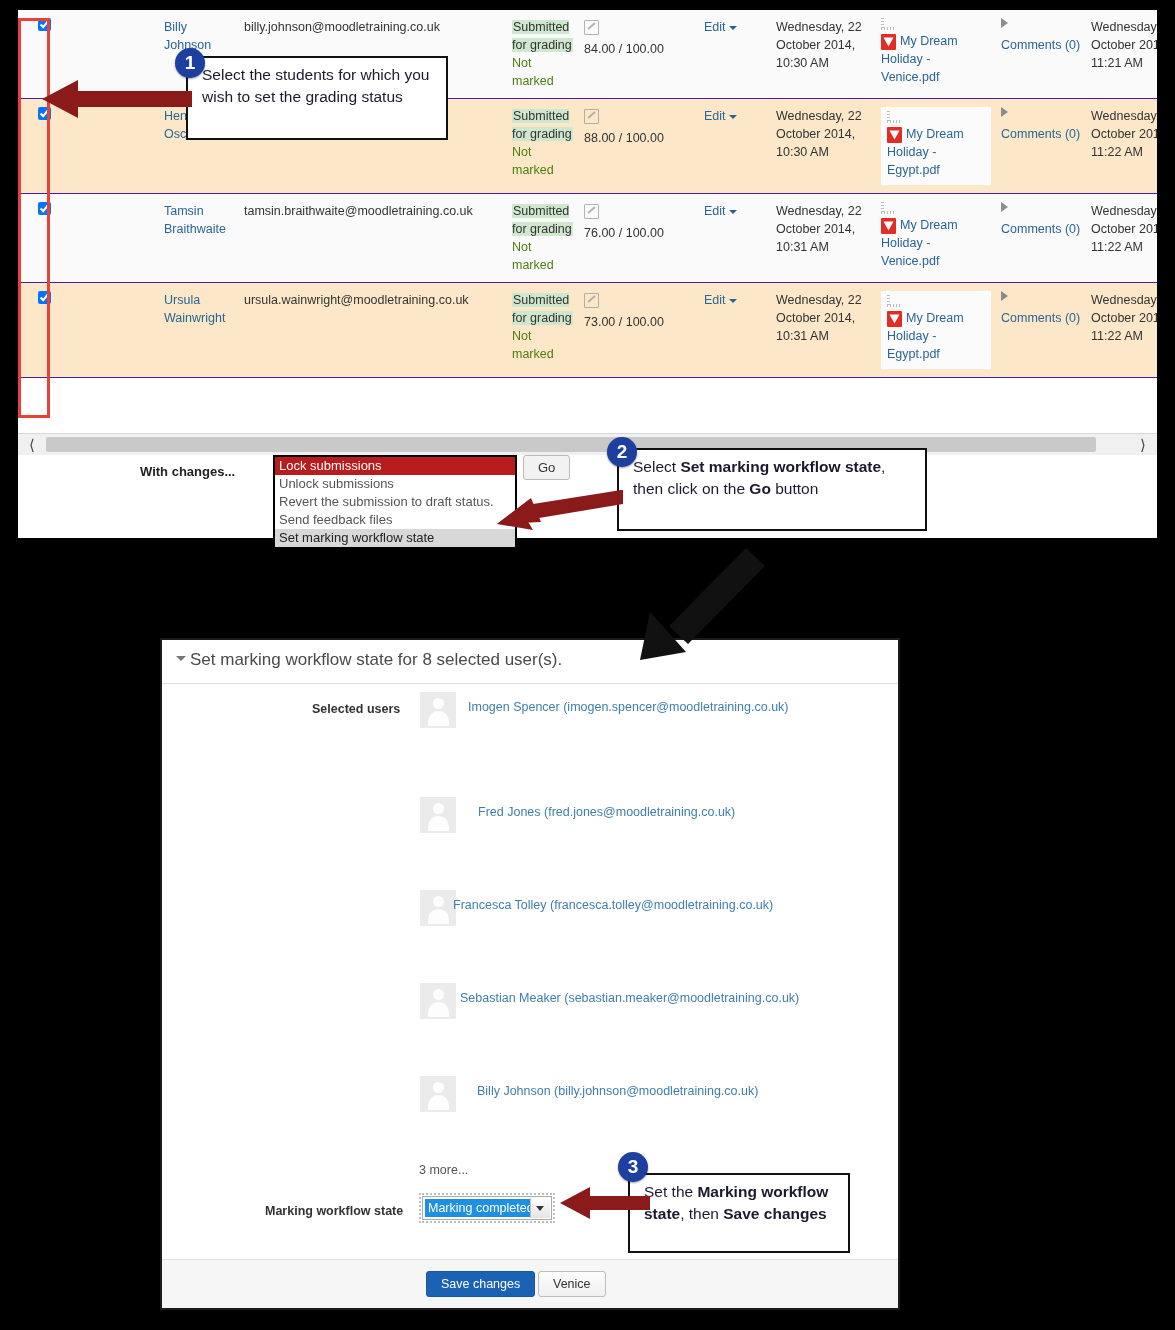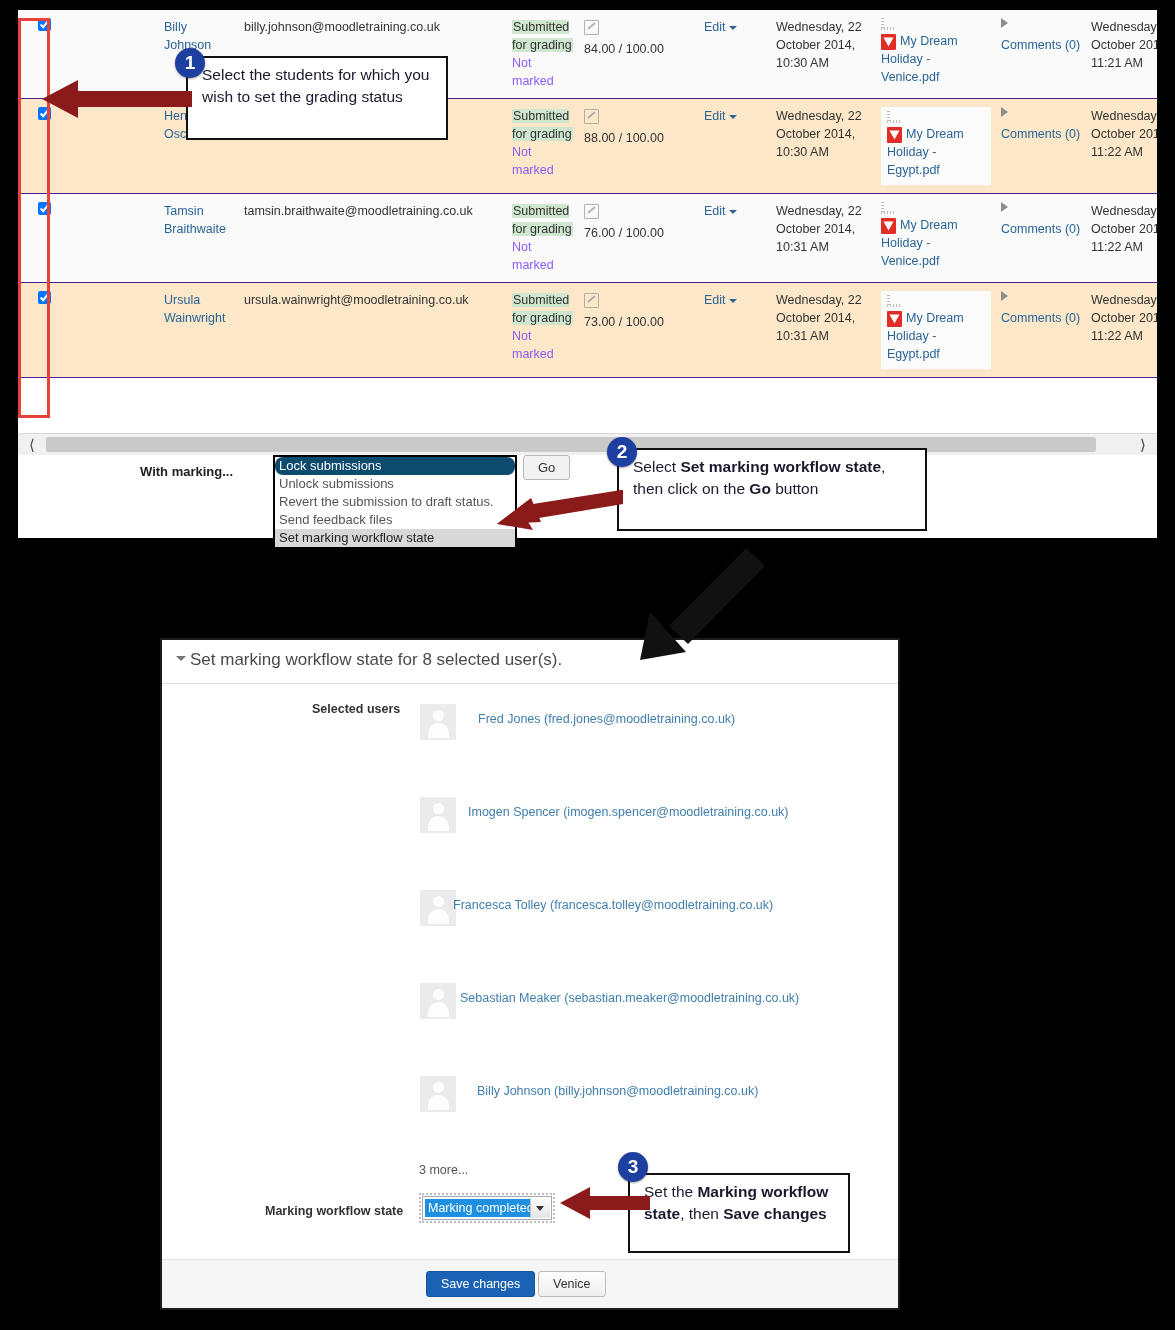--- a/index.html
+++ b/index.html
@@ -51,21 +51,21 @@
   .lnk{color:#2a6496;text-decoration:none;}
 
   input.cb{
     width:13px;height:13px;margin:0;padding:0;vertical-align:top;
   }
   .statuschip{
     background:#cfe7cf;
     display:inline;
     padding:0 1px;
   }
-  .notmarked{color:#8b5cf6;}
+  .notmarked{color:#4d7c0f;}
 
   .editicon{
     display:inline-block;width:13px;height:13px;
     border:1px solid #9b9b9b;border-radius:1px;
     position:relative;vertical-align:middle;opacity:.75;
   }
   .editicon:after{
     content:"";position:absolute;left:2px;top:4px;width:9px;height:2px;
     background:#9b9b9b;transform:rotate(-40deg);
   }
@@ -134,21 +134,21 @@
   #withsel .lbl{
     position:absolute;left:122px;top:9px;
     font-weight:bold;font-size:13px;color:#222;
   }
   #openselect{
     position:absolute;left:255px;top:0px;width:240px;
     border:2px solid #000;background:#fff;
     font-size:13px;
   }
   #openselect .opt{padding:1px 4px;color:#555;line-height:16px;white-space:nowrap;}
-  #openselect .opt.sel-blue{background:#0c4a6e;color:#ffffff;border-radius:8px;}
+  #openselect .opt.sel-blue{background:#b91c1c;color:#ffffff;}
   #openselect .opt.sel-grey{background:#d8d8d8;color:#222;}
   #gobtn{
     position:absolute;left:505px;top:0px;
     padding:4px 14px;background:#f2f2f2;
     border:1px solid #b9b9b9;border-radius:3px;
     font-size:13px;color:#333;
   }
 
   
   .callout{
@@ -406,21 +406,21 @@
 
 <div id="cb-highlight"></div>
 
 <div id="hscroll">
   <div class="sbtn left">⟨</div>
   <div class="thumb"></div>
   <div class="sbtn right">⟩</div>
 </div>
 
 <div id="withsel">
-  <div class="lbl">With marking...</div>
+  <div class="lbl">With changes...</div>
 
   <div id="openselect">
     <div class="opt sel-blue">Lock submissions</div>
     <div class="opt">Unlock submissions</div>
     <div class="opt">Revert the submission to draft status.</div>
     <div class="opt">Send feedback files</div>
     <div class="opt sel-grey">Set marking workflow state</div>
   </div>
 
   <div id="gobtn">Go</div>
@@ -454,27 +454,27 @@
 </svg>
 
 <div id="bot-shot">
 
   <div id="bot-head">
     <span class="tri"></span><span class="htext">Set marking workflow state for 8 selected user(s).</span>
   </div>
 
   <div class="flabel" style="left:150px;top:62px;">Selected users</div>
 
+  <div class="frow">
+    <div class="avatar"></div>
+    <div class="uname" style="left:306px;">Imogen Spencer (imogen.spencer@moodletraining.co.uk)</div>
+  </div>
   <div class="frow" style="margin-top:12px;">
     <div class="avatar"></div>
     <div class="uname" style="left:316px;">Fred Jones (fred.jones@moodletraining.co.uk)</div>
-  </div>
-  <div class="frow">
-    <div class="avatar"></div>
-    <div class="uname" style="left:306px;">Imogen Spencer (imogen.spencer@moodletraining.co.uk)</div>
   </div>
   <div class="frow">
     <div class="avatar"></div>
     <div class="uname" style="left:291px;">Francesca Tolley (francesca.tolley@moodletraining.co.uk)</div>
   </div>
   <div class="frow">
     <div class="avatar"></div>
     <div class="uname" style="left:298px;">Sebastian Meaker (sebastian.meaker@moodletraining.co.uk)</div>
   </div>
   <div class="frow">

